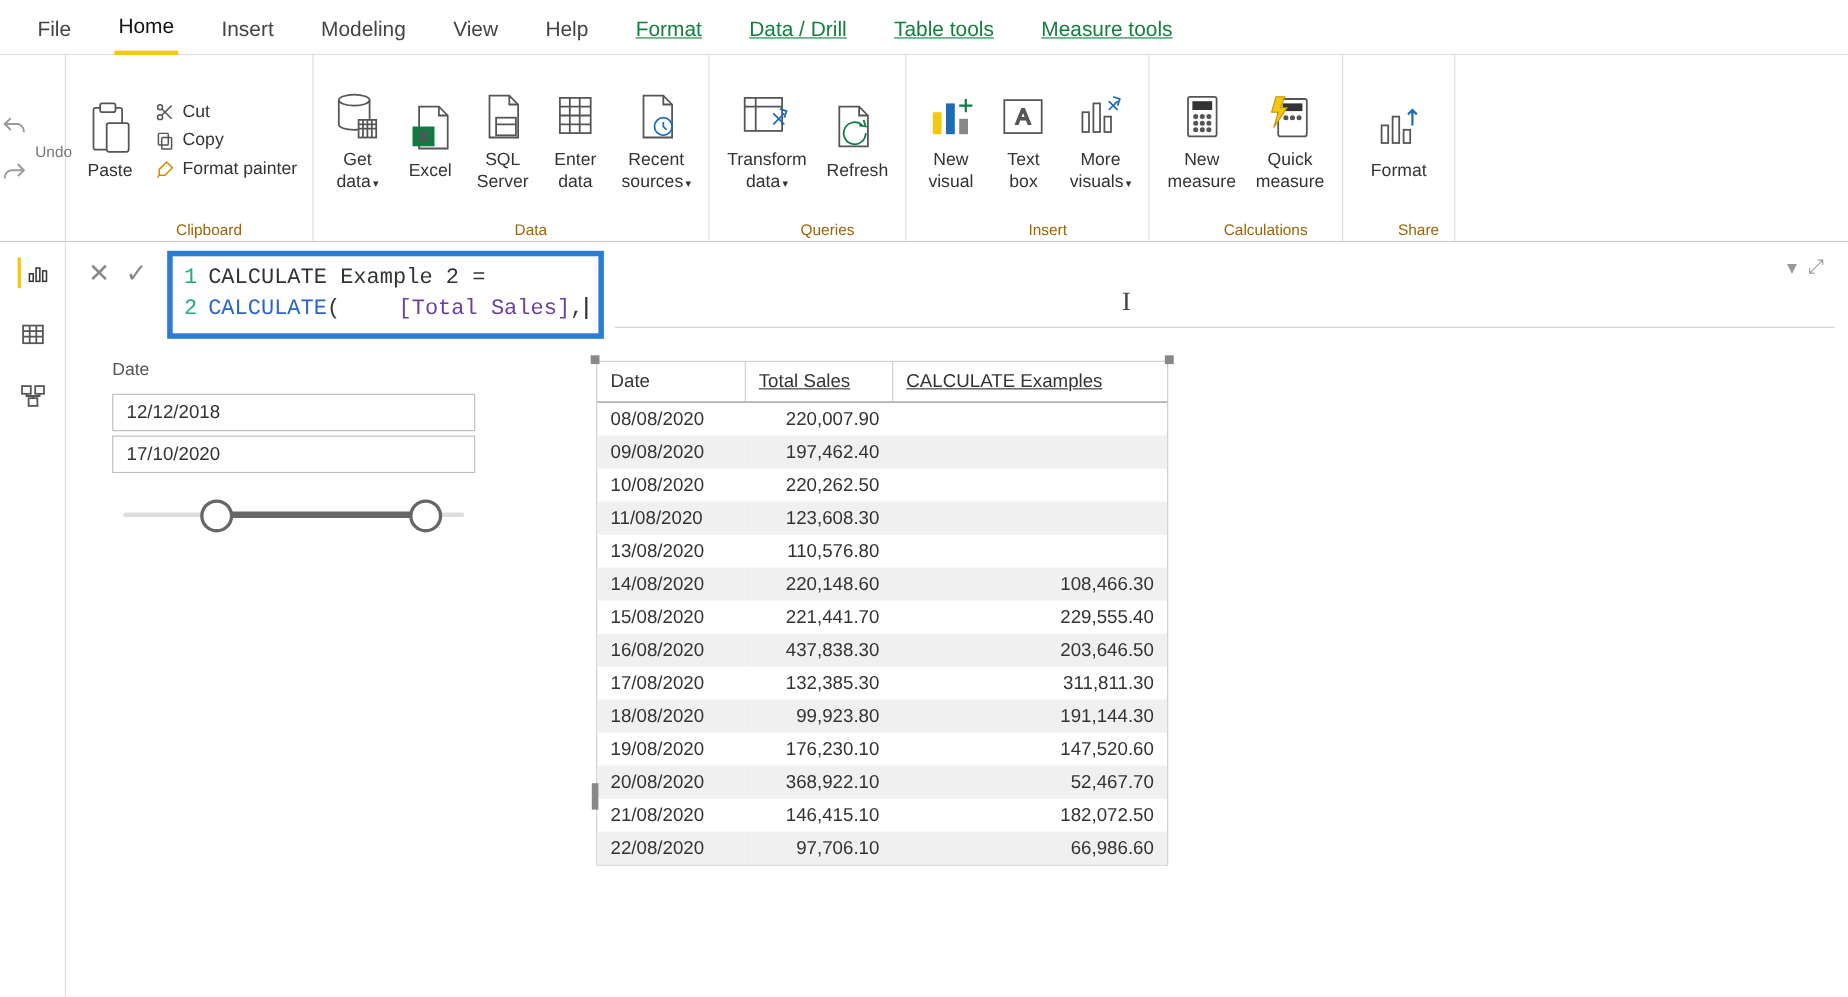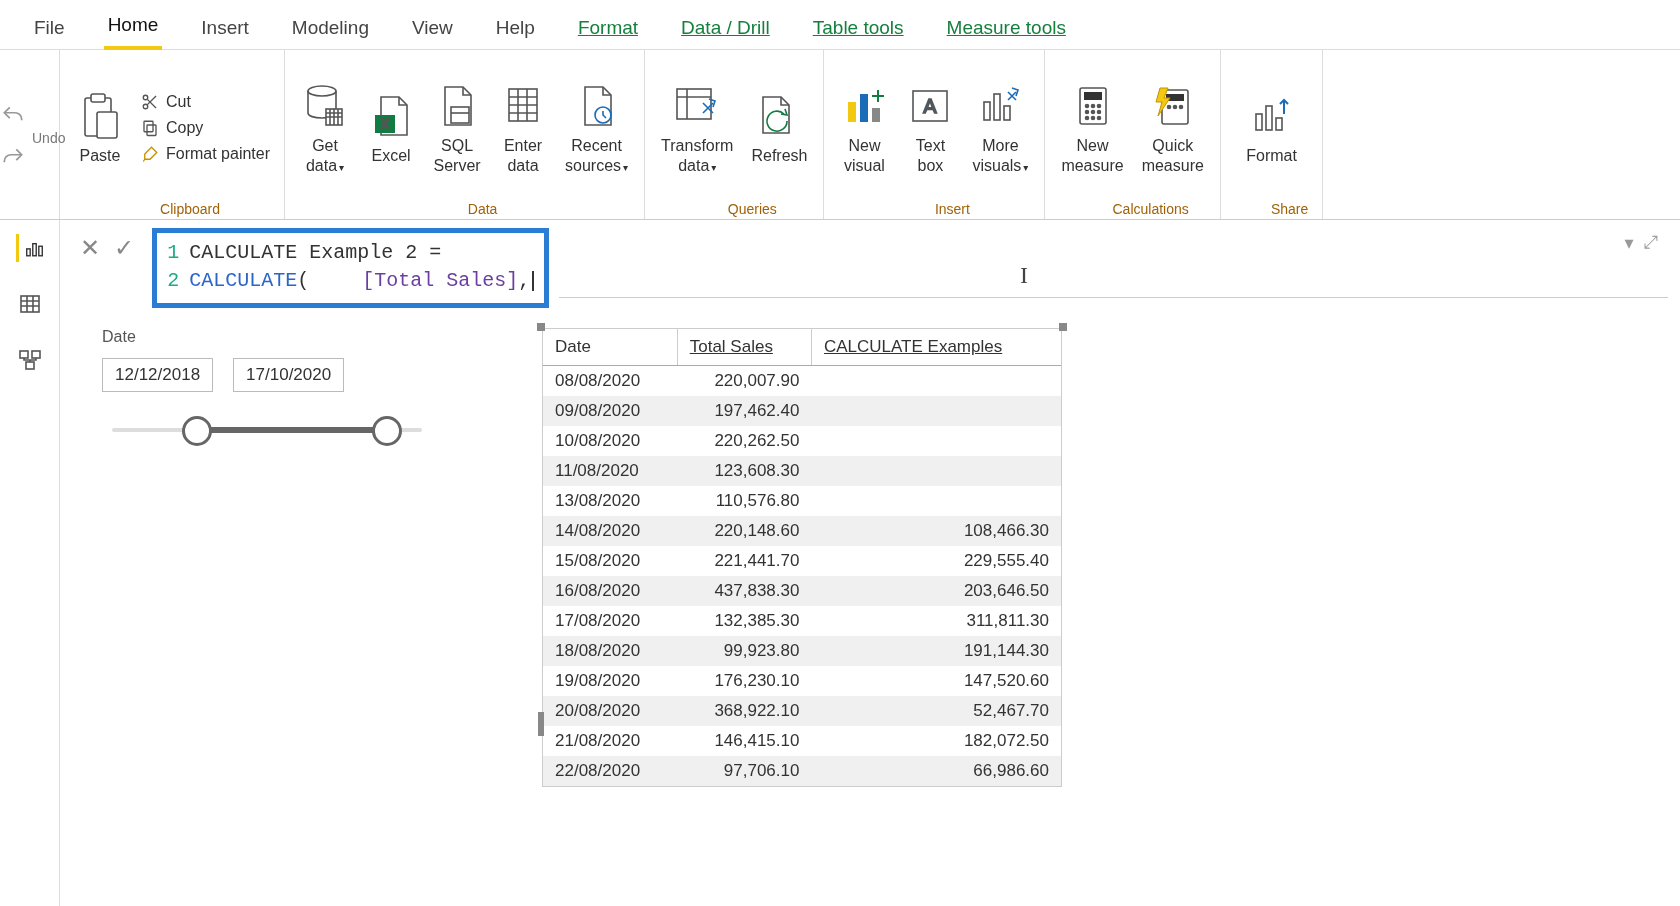--- a/index.html
+++ b/index.html
@@ -44,21 +44,21 @@
   .formula-rest { flex:1; border-bottom:1px solid #ccc; height:70px; position:relative; }
   .text-cursor-icon { position:absolute; right: 640px; top: 34px; font-size:24px; color:#444; font-family: serif; }
   .formula-mini-icons { position:absolute; right:10px; top:4px; color:#999; font-size:18px; display:flex; gap:10px;}
 
   
   .canvas-content { display:flex; gap: 110px; padding: 20px 30px; align-items:flex-start; }
 
   
   .slicer { width: 330px; }
   .slicer-title { font-size:16px; color:#555; margin-bottom:12px; }
-  .date-boxes { display:flex; gap:20px; }
+  .date-boxes { display:flex; gap:4px;flex-direction:column; }
   .date-box { border:1px solid #bbb; padding:6px 12px; font-size:17px; color:#333; }
   .slider { position:relative; height:40px; margin-top:18px; padding: 0 10px;}
   .track { position:absolute; top:18px; left:10px; right:10px; height:4px; background:#ddd; border-radius:2px; }
   .track-fill { position:absolute; top:17px; left:95px; right:45px; height:6px; background:#666; border-radius:3px; }
   .handle { position:absolute; top:6px; width:30px; height:30px; border-radius:50%; background:#fff; border:3px solid #666; }
   .handle.left { left: 80px; }
   .handle.right { right: 30px; }
 
   
   .table-visual { border:1px solid #ccc; position:relative; width: 520px;}

